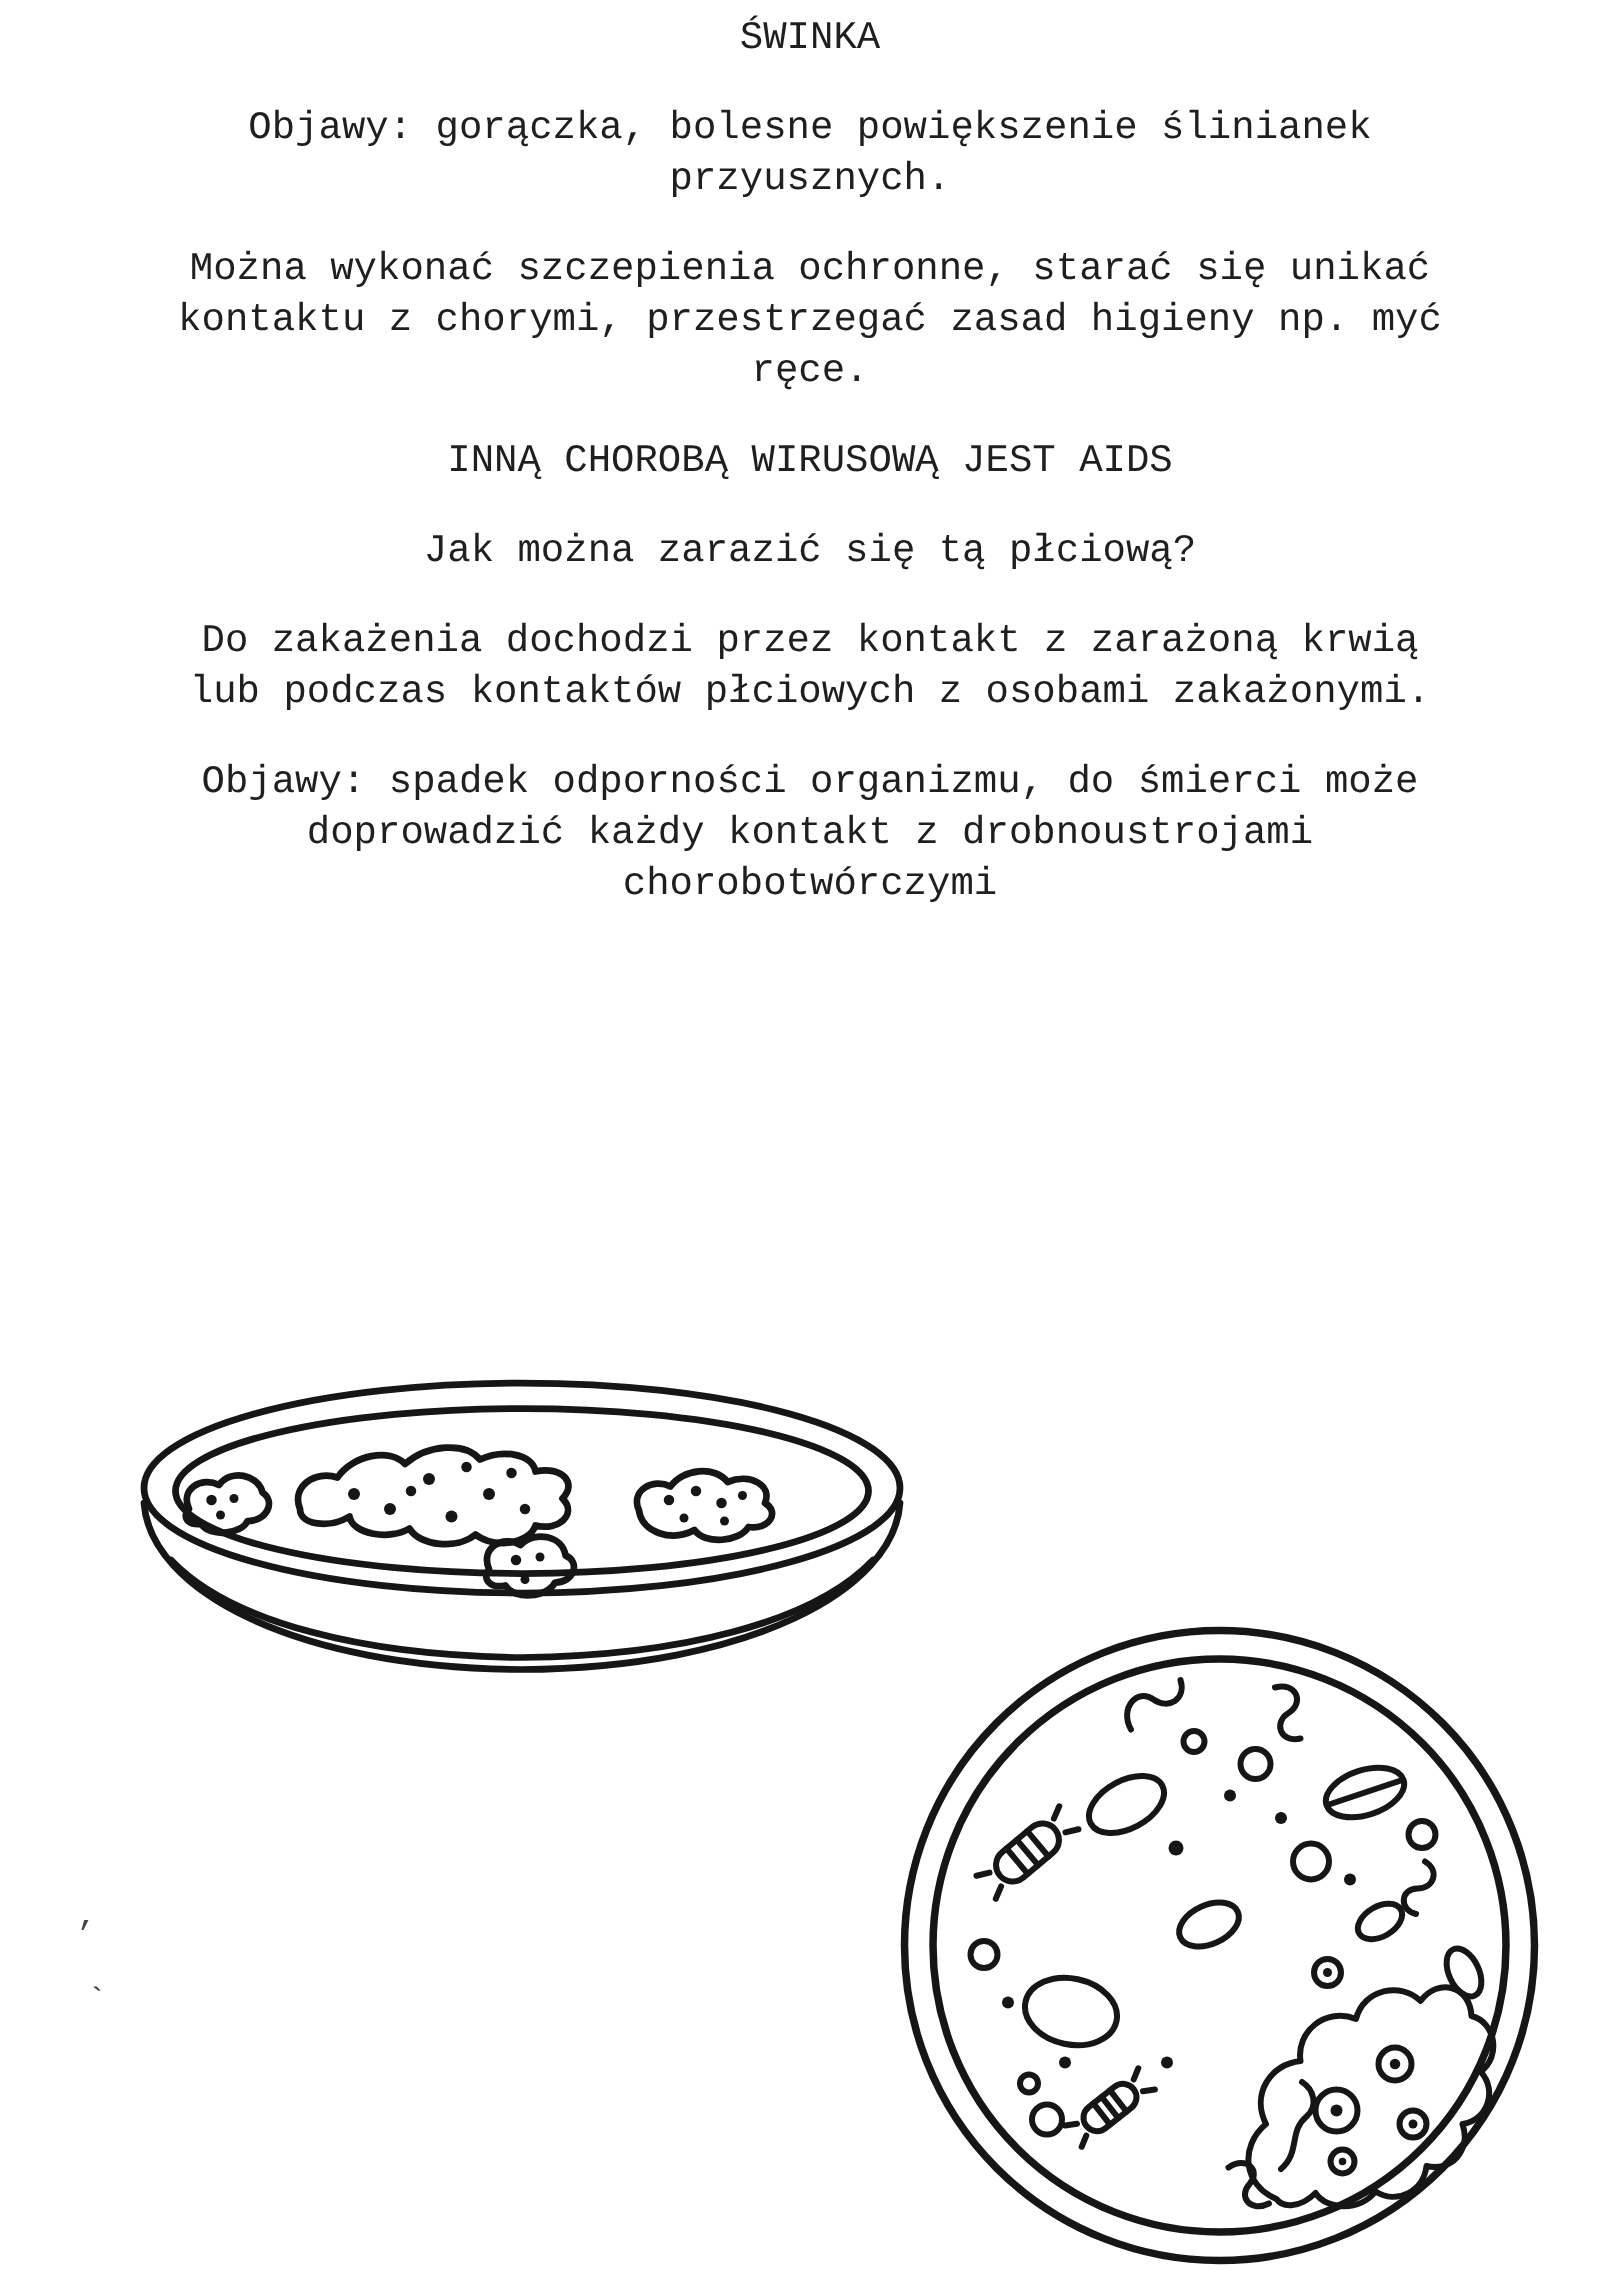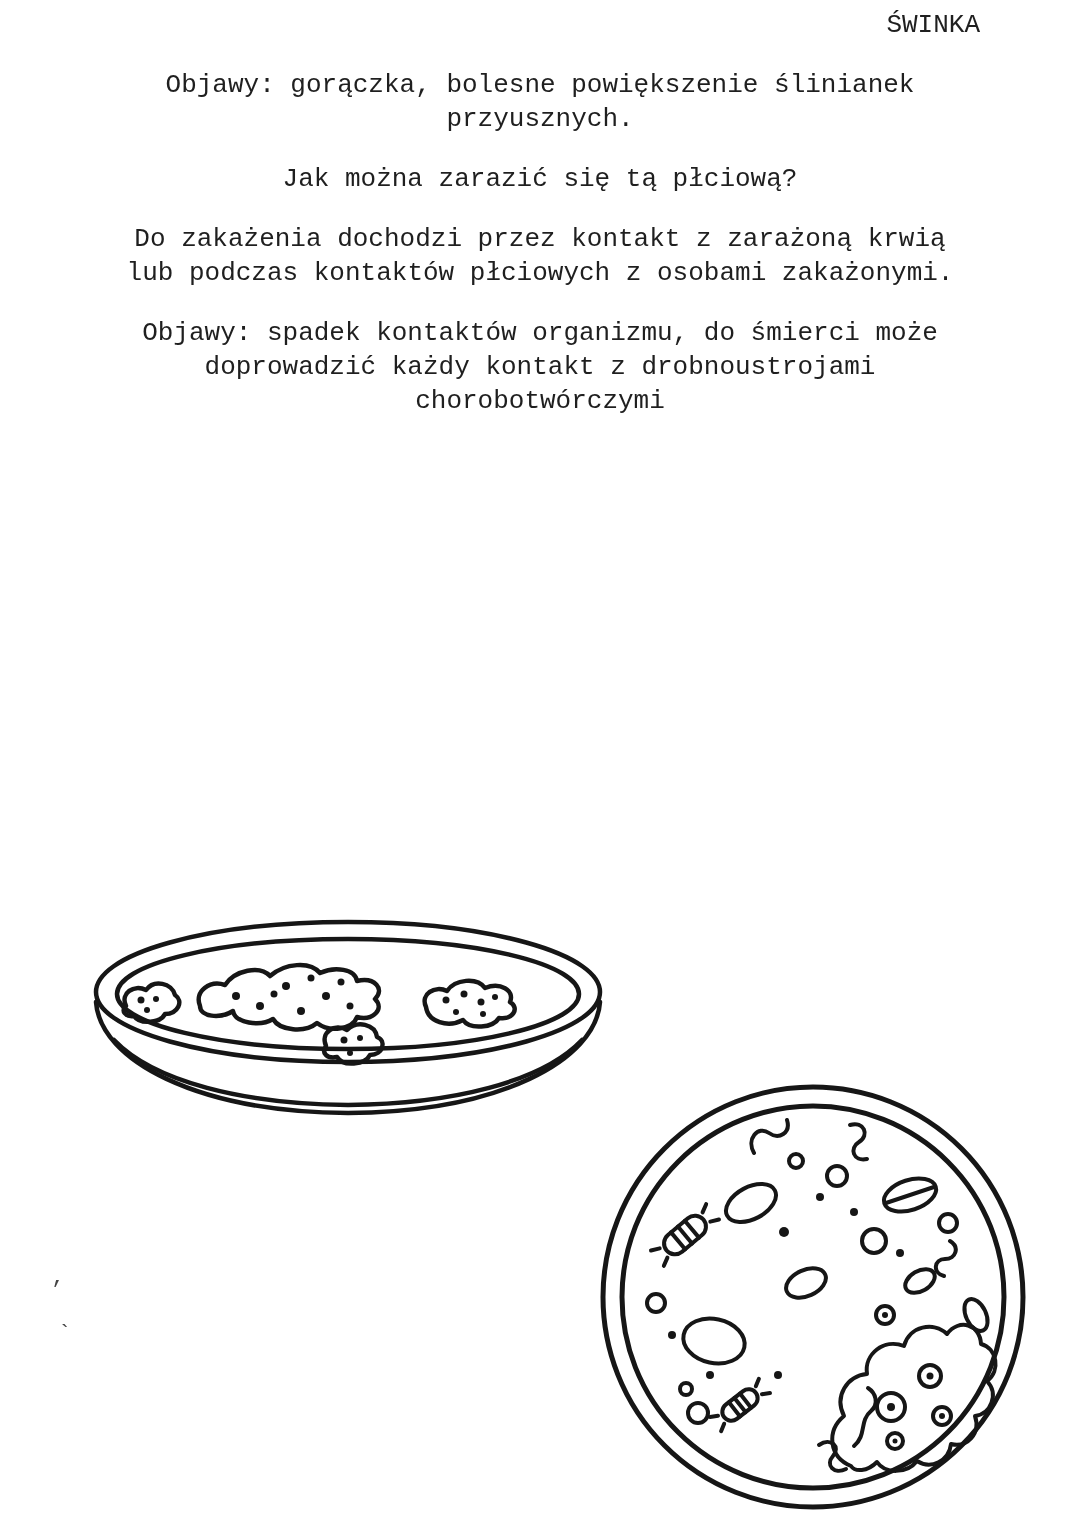--- a/index.html
+++ b/index.html
@@ -17,21 +17,20 @@
     margin: 0 auto;
     padding-top: 8px;
     text-align: center;
     font-size: 26px;
     line-height: 34px;
   }
   .doc-title {
     font-size: 26px;
     font-weight: normal;
     margin: 0;
-    text-align: right;
   }
   .para { margin: 26px 4px; }
   .illus { position: absolute; }
   .illus-left { left: 84px; top: 910px; }
   .illus-right { left: 588px; top: 1075px; }
   .stray {
     position: absolute;
     font-size: 22px;
     color: #444;
     line-height: 1;
@@ -40,23 +39,25 @@
   .stray-2 { left: 58px; top: 1324px; }
 </style>
 </head>
 <body>
 
 <div class="page">
 
   <div class="text-col">
     <h1 class="doc-title">ŚWINKA</h1>
     <p class="para">Objawy: gorączka, bolesne powiększenie ślinianek przyusznych.</p>
+    <p class="para">Można wykonać szczepienia ochronne, starać się unikać kontaktu z chorymi, przestrzegać zasad higieny np. myć ręce.</p>
+    <p class="para">INNĄ CHOROBĄ WIRUSOWĄ JEST AIDS</p>
     <p class="para">Jak można zarazić się tą płciową?</p>
     <p class="para">Do zakażenia dochodzi przez kontakt z zarażoną krwią lub podczas kontaktów płciowych z osobami zakażonymi.</p>
-    <p class="para">Objawy: spadek kontaktów organizmu, do śmierci może doprowadzić każdy kontakt z drobnoustrojami chorobotwórczymi</p>
+    <p class="para">Objawy: spadek odporności organizmu, do śmierci może doprowadzić każdy kontakt z drobnoustrojami chorobotwórczymi</p>
   </div>
 
   <div class="illus illus-left">
     <svg viewBox="0 0 530 215" width="530" height="215">
       <g fill="none" stroke="#161616" stroke-width="4.5" stroke-linecap="round" stroke-linejoin="round">
         <ellipse cx="264" cy="82" rx="252" ry="70"></ellipse>
         <ellipse cx="264" cy="84" rx="231" ry="55"></ellipse>
         <path d="M12 92 C16 150 112 202 264 203 C416 202 512 150 516 92"></path>
         <path d="M30 130 C70 172 160 194 264 195 C368 194 458 172 498 130"></path>
         <path d="M42 96 C36 83 50 74 62 80 C70 69 88 73 91 85 C100 91 94 104 81 104 C77 113 56 115 50 106 C41 107 37 101 42 96 Z"></path>

